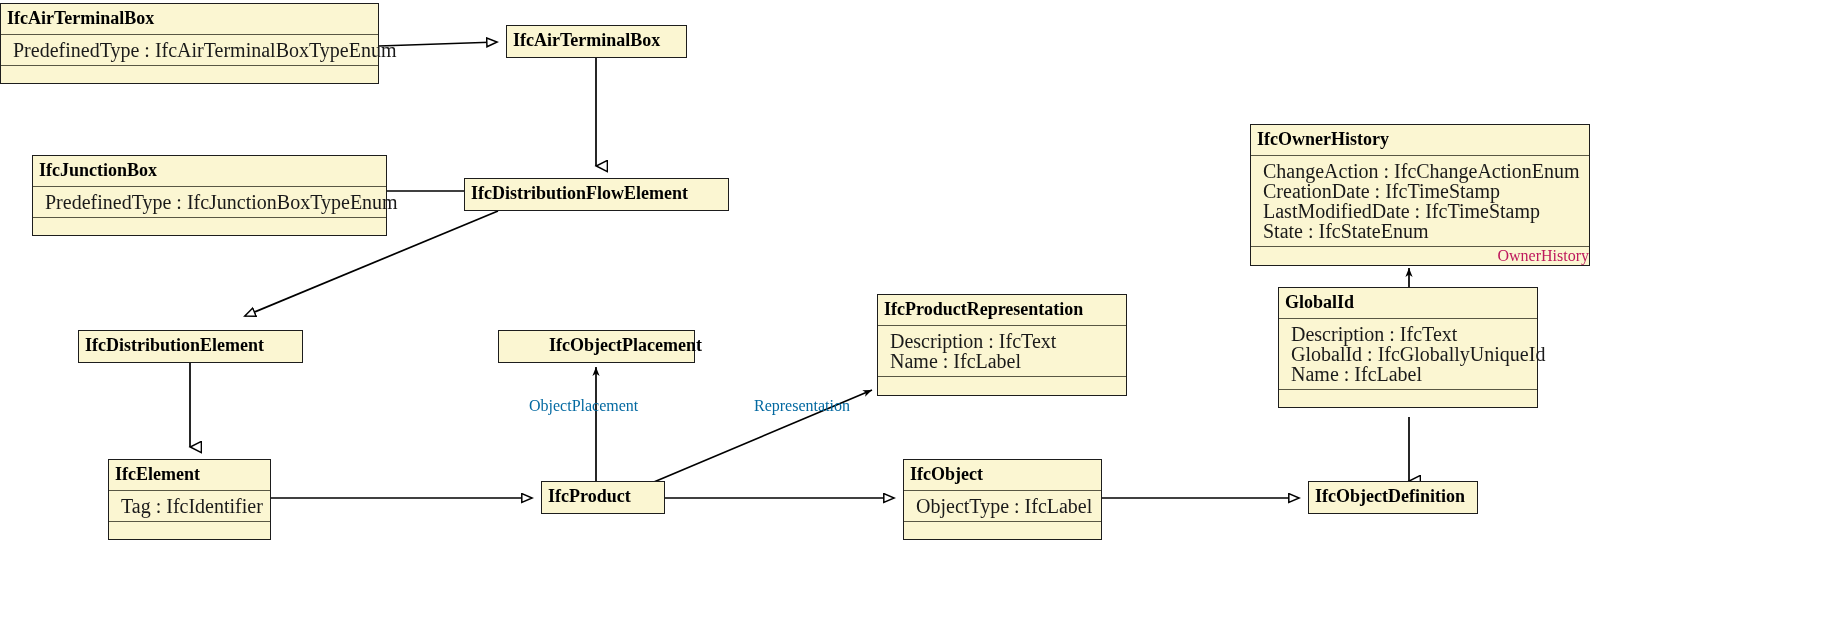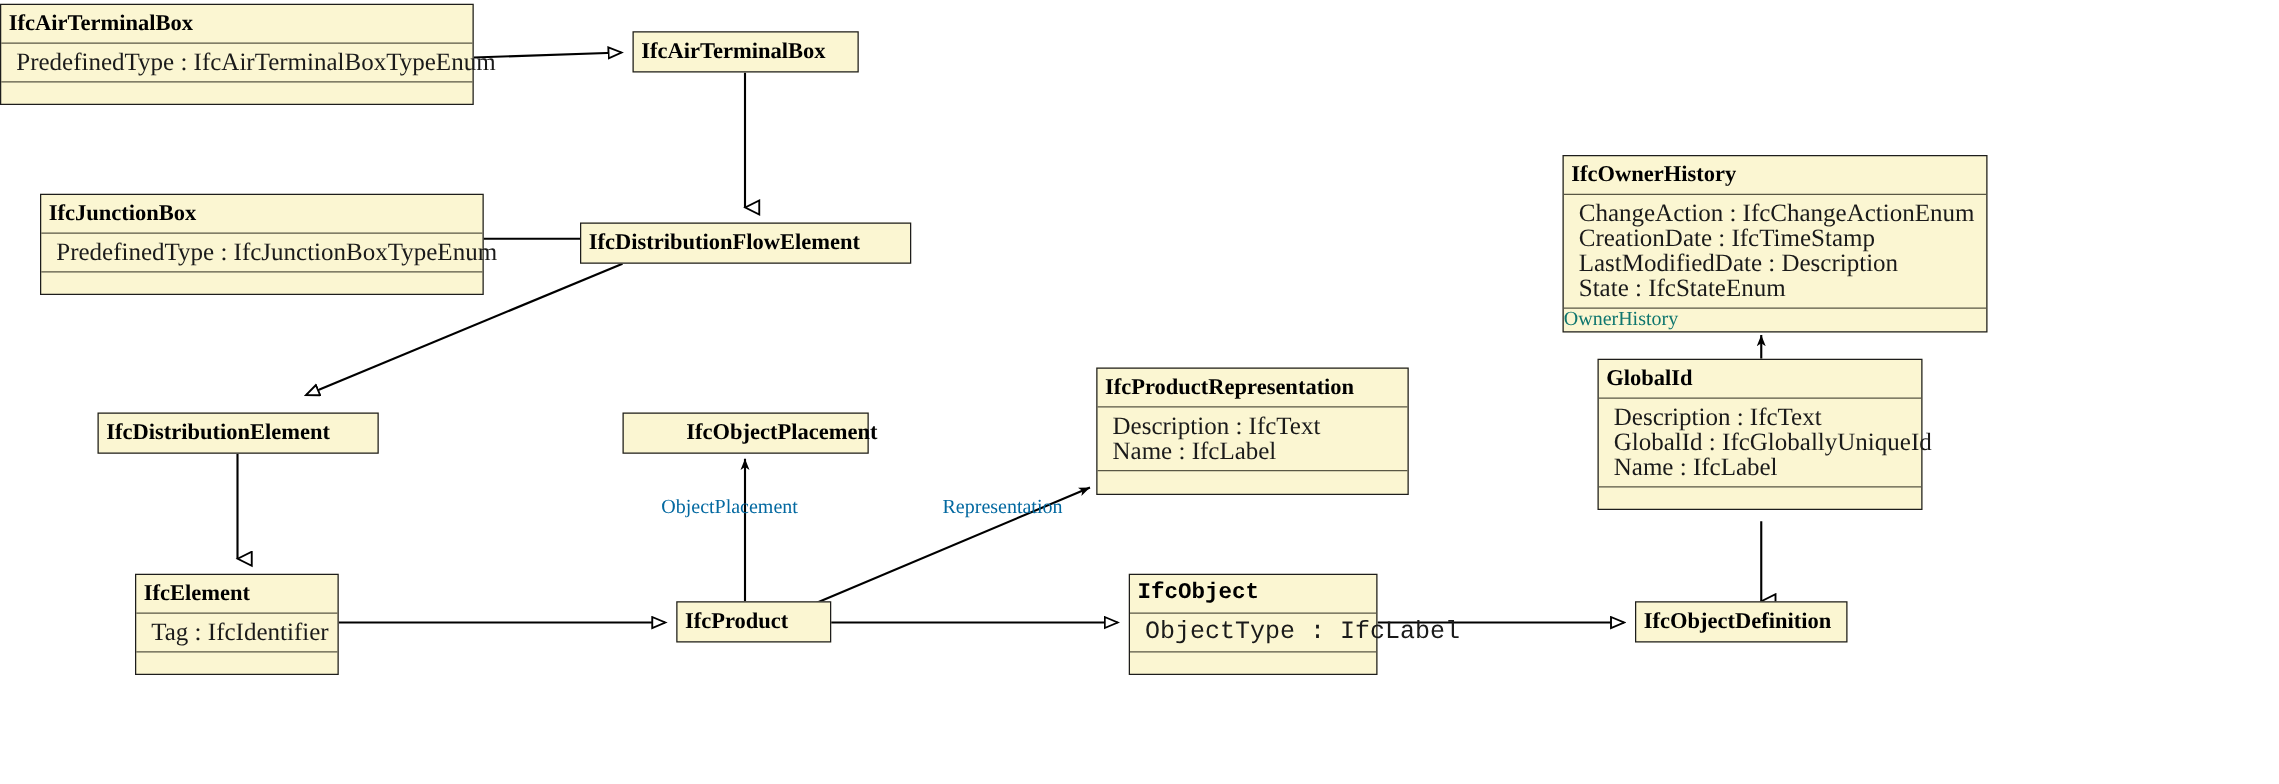--- a/index.html
+++ b/index.html
@@ -9,21 +9,21 @@
   svg.edges{position:absolute;left:0;top:0;width:1823px;height:627px;pointer-events:none;}
 
   .umlbox{position:absolute;box-sizing:border-box;
           background:#fbf6d2;border:1.6px solid #1d1d1d;}
   .umlbox .title{font-weight:bold;font-size:18px;text-align:left;
           padding:5px 6px 6px 6px;line-height:1.05;color:#000;}
   .umlbox .sep{height:0;border-top:1.4px solid #595744;}
   .umlbox .attrs{padding:5px 0 5px 12px;}
   .umlbox .attr{font-size:20px;line-height:20px;color:#1a1a1a;white-space:nowrap;}
   .umlbox .foot{min-height:17px;}
-  .umlbox .footlabel{font-size:16px;text-align:left;color:#0f766e;line-height:18px;}
+  .umlbox .footlabel{font-size:16px;text-align:right;color:#be185d;line-height:18px;}
 
   .edgelabel{position:absolute;font-size:16px;color:#0369a1;white-space:nowrap;}
 </style>
 </head>
 <body>
 
 <div id="canvas">
 
   <svg class="edges" viewBox="0 0 1823 627" xmlns="http://www.w3.org/2000/svg">
     <defs>
@@ -90,21 +90,21 @@
       </div>
       <div class="umlbox" style="left: 464px; top: 178px; width: 265px; min-height: 33px;">
         <div class="title">IfcDistributionFlowElement</div>
       </div>
       <div class="umlbox" style="left: 1250px; top: 124px; width: 340px; min-height: 140px;">
         <div class="title">IfcOwnerHistory</div>
         <div class="sep"></div>
         <div class="attrs">
           <div class="attr">ChangeAction : IfcChangeActionEnum</div>
           <div class="attr">CreationDate : IfcTimeStamp</div>
-          <div class="attr">LastModifiedDate : Description</div>
+          <div class="attr">LastModifiedDate : IfcTimeStamp</div>
           <div class="attr">State : IfcStateEnum</div>
         </div>
         <div class="sep"></div>
         <div class="foot">
           <div class="footlabel">OwnerHistory</div>
         </div>
       </div>
       <div class="umlbox" style="left: 877px; top: 294px; width: 250px; min-height: 102px;">
         <div class="title">IfcProductRepresentation</div>
         <div class="sep"></div>
@@ -137,21 +137,21 @@
         <div class="sep"></div>
         <div class="attrs">
           <div class="attr">Tag : IfcIdentifier</div>
         </div>
         <div class="sep"></div>
         <div class="foot"></div>
       </div>
       <div class="umlbox" style="left: 541px; top: 481px; width: 124px; min-height: 33px;">
         <div class="title">IfcProduct</div>
       </div>
-      <div class="umlbox" style="left: 903px; top: 459px; width: 199px; min-height: 80px; font-family: Liberation Mono, monospace;">
+      <div class="umlbox" style="left: 903px; top: 459px; width: 199px; min-height: 80px;">
         <div class="title">IfcObject</div>
         <div class="sep"></div>
         <div class="attrs">
           <div class="attr">ObjectType : IfcLabel</div>
         </div>
         <div class="sep"></div>
         <div class="foot"></div>
       </div>
       <div class="umlbox" style="left: 1308px; top: 481px; width: 170px; min-height: 33px;">
         <div class="title">IfcObjectDefinition</div>

